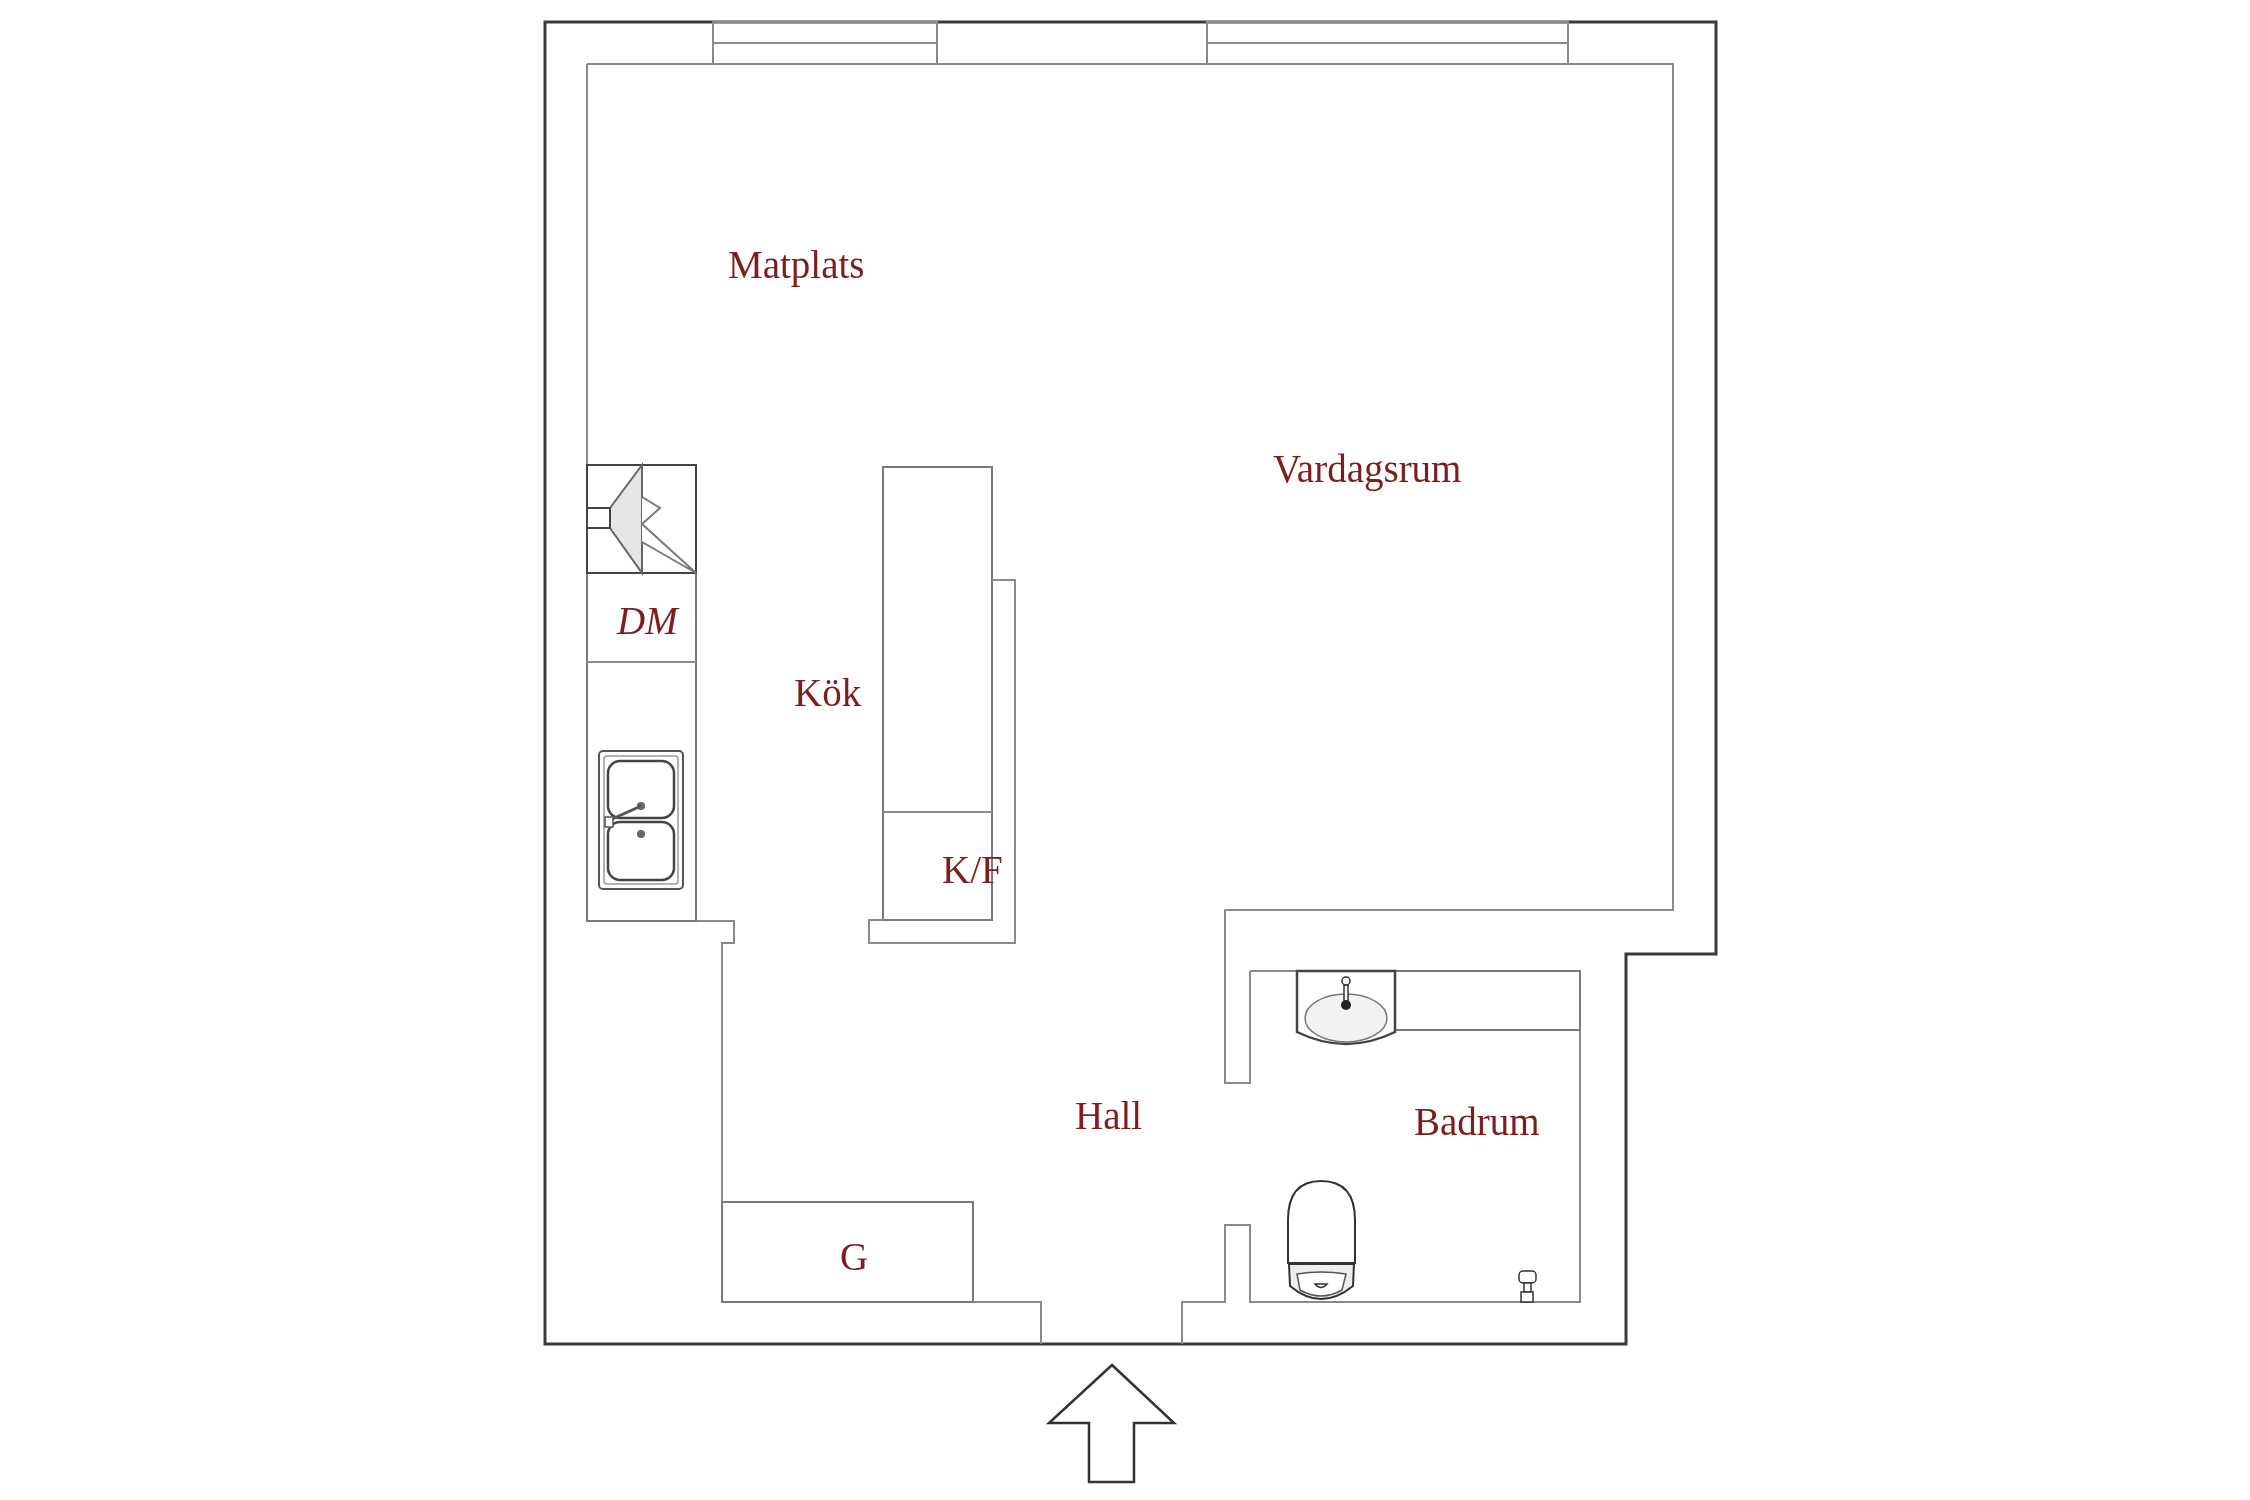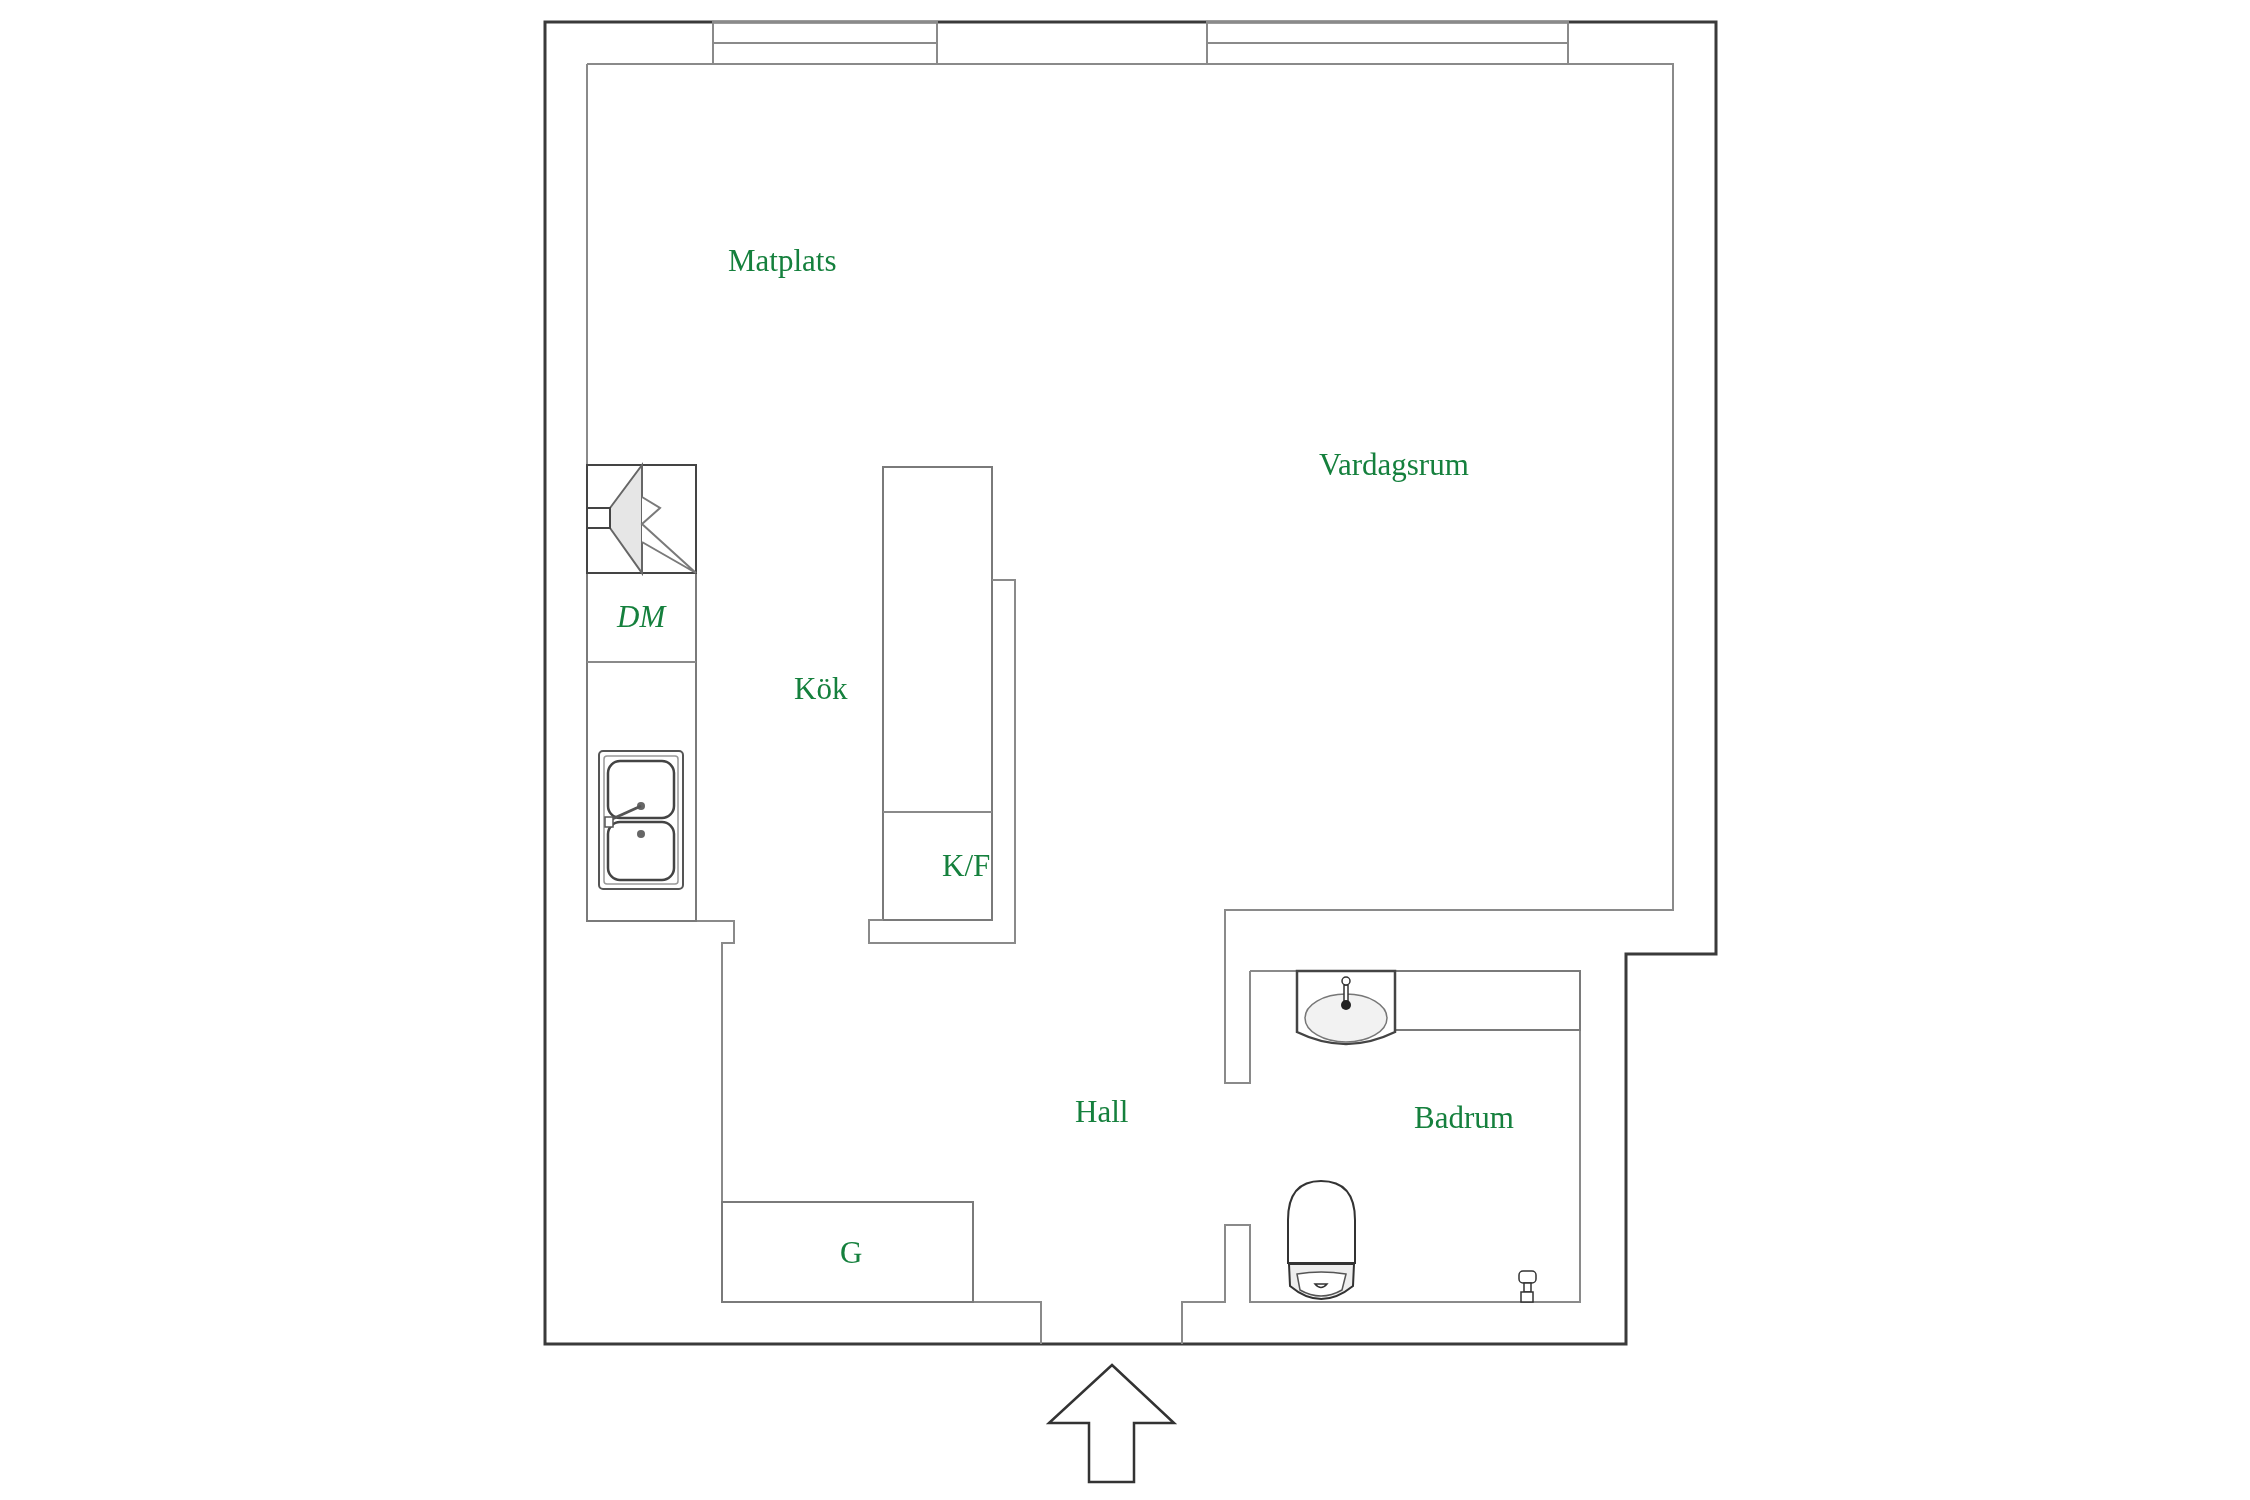--- a/index.html
+++ b/index.html
@@ -4,21 +4,21 @@
 <style>
   html, body { margin: 0; padding: 0; background: #ffffff; }
   body { width: 2250px; height: 1500px; position: relative; overflow: hidden; font-family: "DejaVu Serif", "Liberation Serif", serif; }
   #plan { position: absolute; left: 0; top: 0; width: 2250px; height: 1500px; }
   .wall-outer { fill: none; stroke: #3a3a3a; stroke-width: 3; stroke-linejoin: miter; }
   .wall-inner { fill: none; stroke: #8a8a8a; stroke-width: 2; }
   .fixture { fill: #ffffff; stroke: #7a7a7a; stroke-width: 2; }
   .fixture-dark { fill: #ffffff; stroke: #444; stroke-width: 2; }
   .shade { fill: #e6e6e6; stroke: #666; stroke-width: 2; }
   .win { fill: none; stroke: #8a8a8a; stroke-width: 2; }
-  .label { position: absolute; font-family: "Liberation Serif", "DejaVu Serif", serif; font-size: 31px; color: #15803d; line-height: 1; white-space: nowrap; }
+  .label { position: absolute; font-family: "Liberation Serif", "DejaVu Serif", serif; font-size: 39px; color: #7f1d1d; line-height: 1; white-space: nowrap; }
   .arrow { fill: #ffffff; stroke: #333; stroke-width: 2.5; stroke-linejoin: miter; }
 </style>
 </head>
 <body>
 
 <svg id="plan" viewBox="0 0 2250 1500" xmlns="http://www.w3.org/2000/svg">
 
   <path class="wall-outer" d="M545 22 L1716 22 L1716 954 L1626 954 L1626 1344 L545 1344 Z"></path>
 
   <path class="wall-inner" d="M587 64 L1673 64 L1673 910 L1225 910 L1225 1083 L1250 1083 L1250 971"></path>
@@ -85,19 +85,19 @@
   <g>
     <rect x="1519" y="1271" width="17" height="12" rx="4" fill="#fff" stroke="#333" stroke-width="1.5"></rect>
     <rect x="1524" y="1283" width="7" height="9" fill="#fff" stroke="#333" stroke-width="1.5"></rect>
     <rect x="1521" y="1292" width="12" height="10" fill="#fff" stroke="#333" stroke-width="1.5"></rect>
   </g>
 
   <polygon class="arrow" points="1112,1365 1174,1423 1134,1423 1134,1482 1089,1482 1089,1423 1049,1423"></polygon>
 </svg>
 
 <div class="label" style="left:728px;top:245px;">Matplats</div>
-<div class="label" style="left:1319px;top:449px;">Vardagsrum</div>
+<div class="label" style="left:1273px;top:449px;">Vardagsrum</div>
 <div class="label" style="left:767px;top:673px;margin-left:27px;">Kök</div>
 <div class="label" style="left:1075px;top:1096px;font-family:Liberation Serif, serif;">Hall</div>
 <div class="label" style="left:1414px;top:1102px;">Badrum</div>
 <div class="label" style="left:617px;top:601px;font-style:italic;">DM</div>
 <div class="label" style="left:942px;top:850px;">K/F</div>
 <div class="label" style="left:840px;top:1237px;">G</div>
 
 </body></html>

